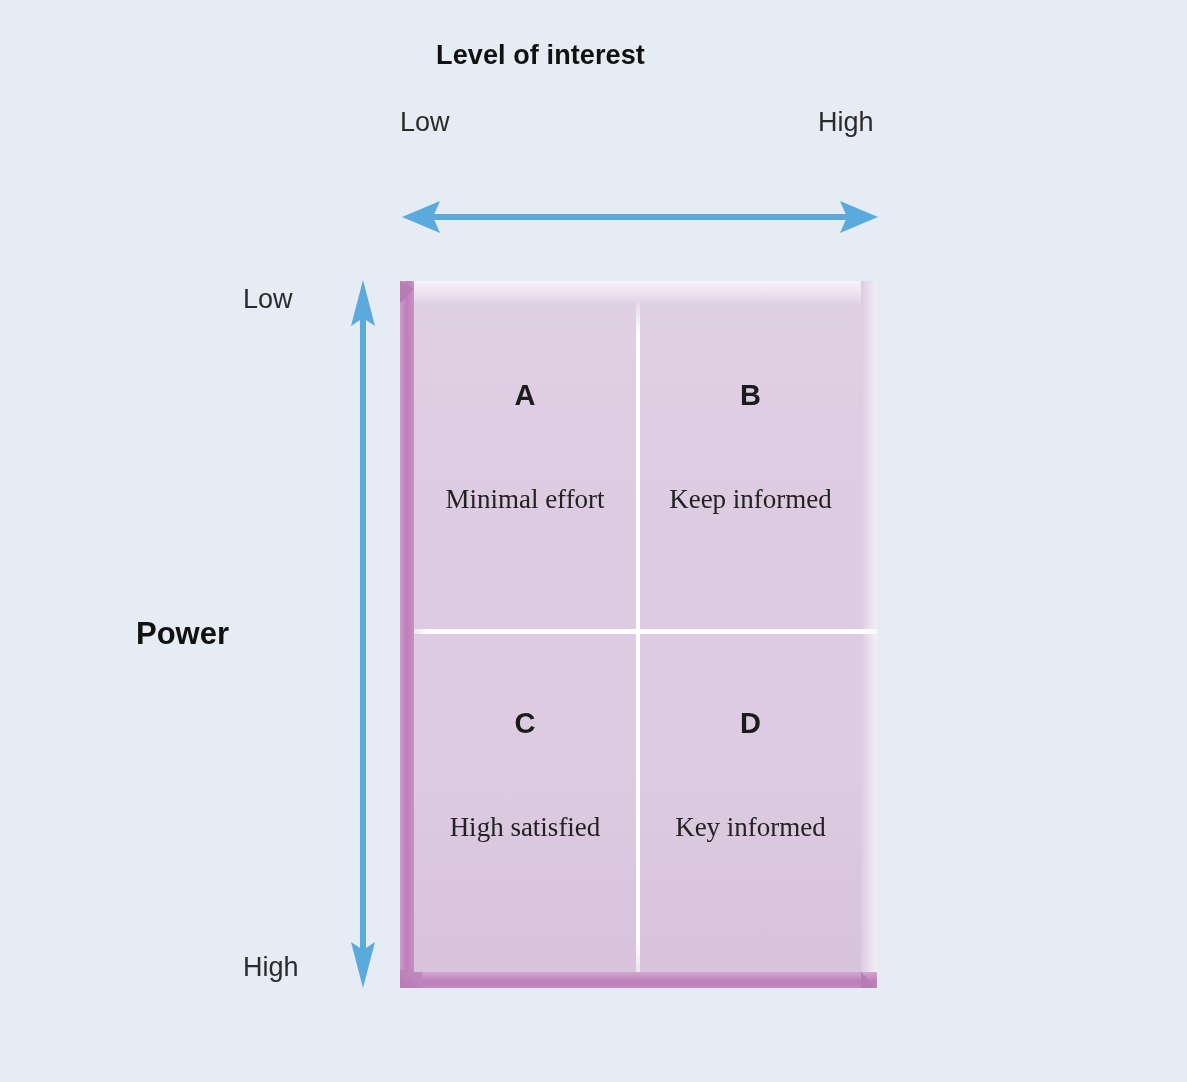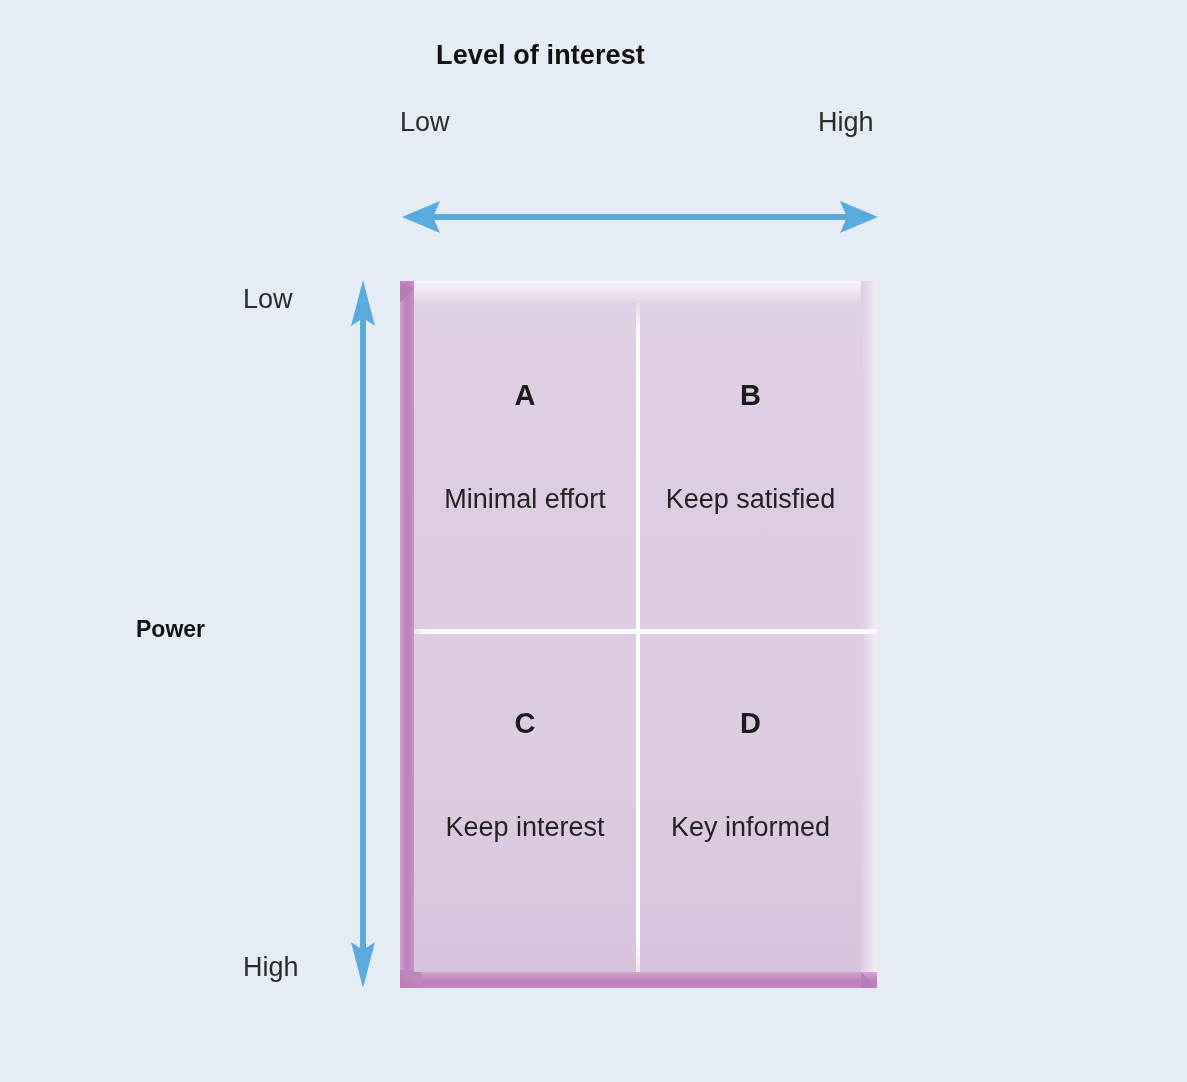--- a/index.html
+++ b/index.html
@@ -70,21 +70,21 @@
     left: 340px;
     top: 278px;
     width: 46px;
     height: 712px;
   }
 
   
   #axis-y-title {
     left: 136px;
     top: 618px;
-    font-size: 23px;
+    font-size: 31px;
     color: #111;
   }
   #y-low {
     left: 243px;
     top: 286px;
     font-size: 27px;
     color: #2b2b2b;
   }
   #y-high {
     left: 243px;
@@ -190,20 +190,21 @@
   .quad .letter {
     font-size: 29px;
     font-weight: bold;
     line-height: 1;
   }
   .quad .caption {
     font-size: 27px;
     line-height: 1;
     margin-top: 76px;
     color: #222;
+    font-family: Liberation Serif, serif;
   }
   #quad-a { left: 14px;  top: 100px; width: 222px; }
   #quad-b { left: 240px; top: 100px; width: 221px; }
   #quad-c { left: 14px;  top: 428px; width: 222px; }
   #quad-d { left: 240px; top: 428px; width: 221px; }
 </style>
 </head>
 <body>
 
 <div id="stage">
@@ -249,26 +250,26 @@
     <div class="div-v"></div>
     <div class="div-h"></div>
 
     <div class="quad" id="quad-a">
       <div class="letter">A</div>
       <div class="caption">Minimal effort</div>
     </div>
 
     <div class="quad" id="quad-b">
       <div class="letter">B</div>
-      <div class="caption">Keep satisfied</div>
+      <div class="caption">Keep informed</div>
     </div>
 
     <div class="quad" id="quad-c">
       <div class="letter">C</div>
-      <div class="caption">Keep interest</div>
+      <div class="caption">High satisfied</div>
     </div>
 
     <div class="quad" id="quad-d">
       <div class="letter">D</div>
       <div class="caption">Key informed</div>
     </div>
   </div>
 
 </div>
 

